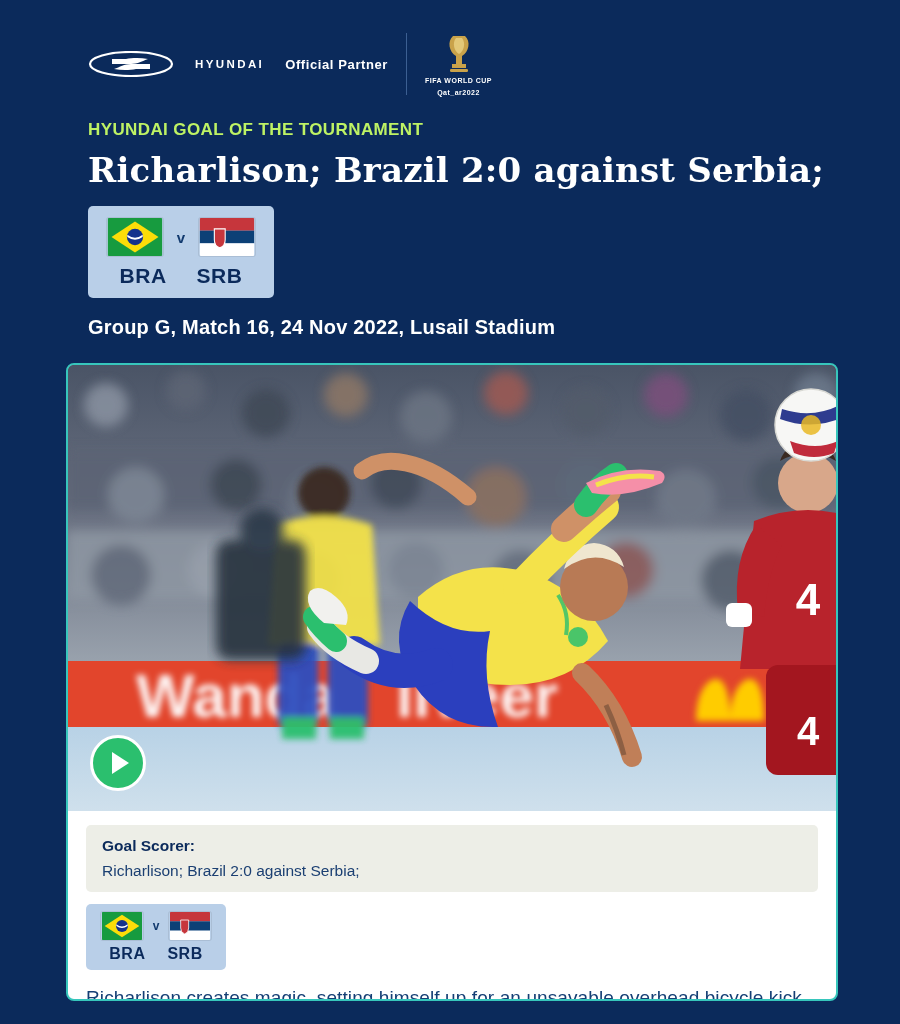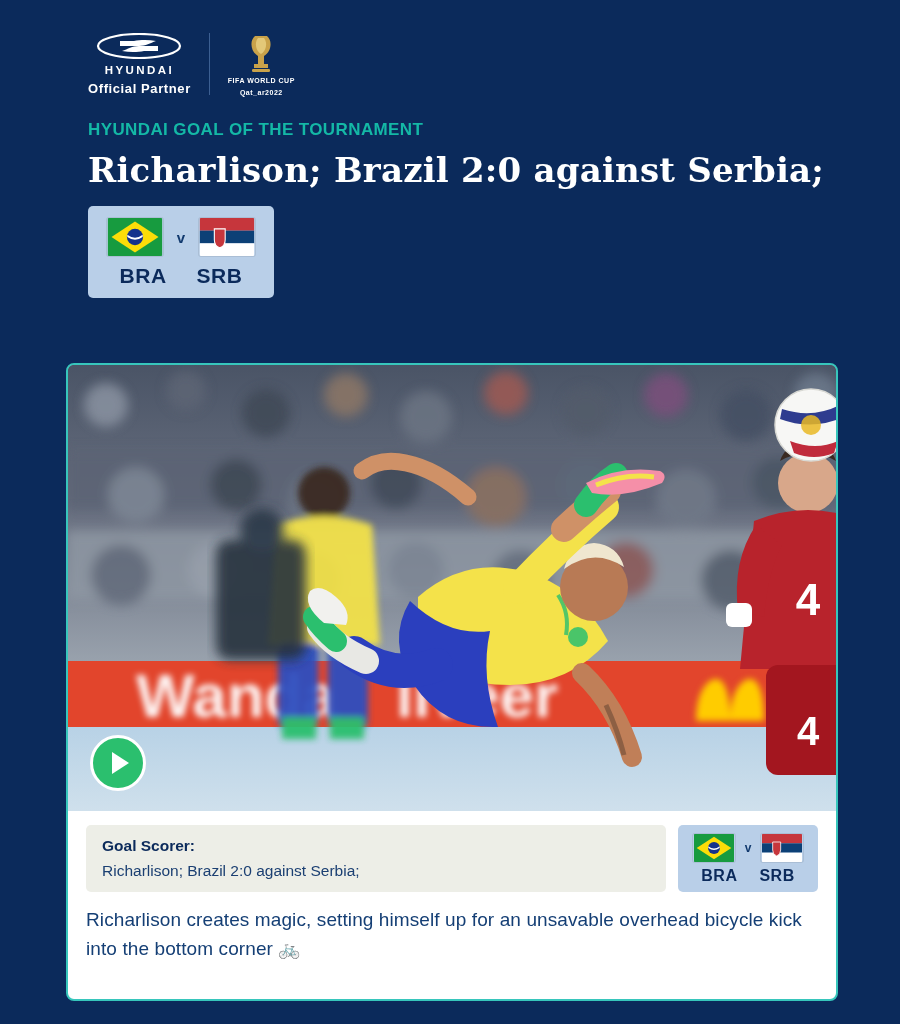--- a/index.html
+++ b/index.html
@@ -20,23 +20,22 @@
   
   .brand-bar {
     display: flex;
     align-items: center;
     gap: 18px;
     padding: 20px 0 0 88px;
     height: 108px;
   }
   .hyundai-logo {
     display: flex;
-    flex-direction: column;
-    align-items: center;
-    gap: 5px;
+    align-items: center;
+    gap: 21px;
   }
   .hyundai-mark {
     width: 86px;
     height: 26px;
     display: block;
   }
   .hyundai-word {
     font-size: 11.5px;
     letter-spacing: 2.4px;
     font-weight: bold;
@@ -70,21 +69,21 @@
     font-weight: bold;
     letter-spacing: 0.5px;
     color: #ffffff;
     line-height: 1.25;
     text-align: center;
   }
 
   
   .kicker {
     margin: 12px 0 0 88px;
-    color: #14b8a6;
+    color: #bef264;
     font-size: 17px;
     font-weight: bold;
     letter-spacing: 0.4px;
   }
   .headline {
     margin: 10px 0 0 88px;
     color: #ffffff;
     font-size: 34px;
     font-weight: bold;
     letter-spacing: 0.2px;
@@ -183,20 +182,21 @@
     border-bottom: 11px solid transparent;
     margin-left: 5px;
   }
 
   
   .card-body { padding: 14px 18px 18px; }
   .body-top {
     display: flex;
     align-items: stretch;
     gap: 12px;
+    flex-direction: column;
   }
   .scorer-box {
     flex: 1;
     background: #edeee7;
     border-radius: 5px;
     padding: 12px 16px;
   }
   .scorer-label {
     color: #0b2a5b;
     font-size: 15.5px;
@@ -278,20 +278,21 @@
         <rect y="28" width="60" height="14" fill="#ffffff"></rect>
         <path d="M16 12 h12 v12 q0 7 -6 9 q-6 -2 -6 -9 Z" fill="#c6363c" stroke="#ffffff" stroke-width="1.2"></path>
       </svg>
     </div>
     <div class="chip-codes">
       <span>BRA</span>
       <span>SRB</span>
     </div>
   </div>
 
+  <div class="match-meta">Group G, Match 16, 24 Nov 2022, Lusail Stadium</div>
 
   <div class="card">
 
     <div class="media">
       <svg viewBox="0 0 772 446" preserveAspectRatio="xMidYMid slice">
         <defs>
           <linearGradient id="crowd" x1="0" y1="0" x2="0" y2="1">
             <stop offset="0" stop-color="#4a5466"></stop>
             <stop offset="0.55" stop-color="#6d7484"></stop>
             <stop offset="1" stop-color="#9aa3ae"></stop>

